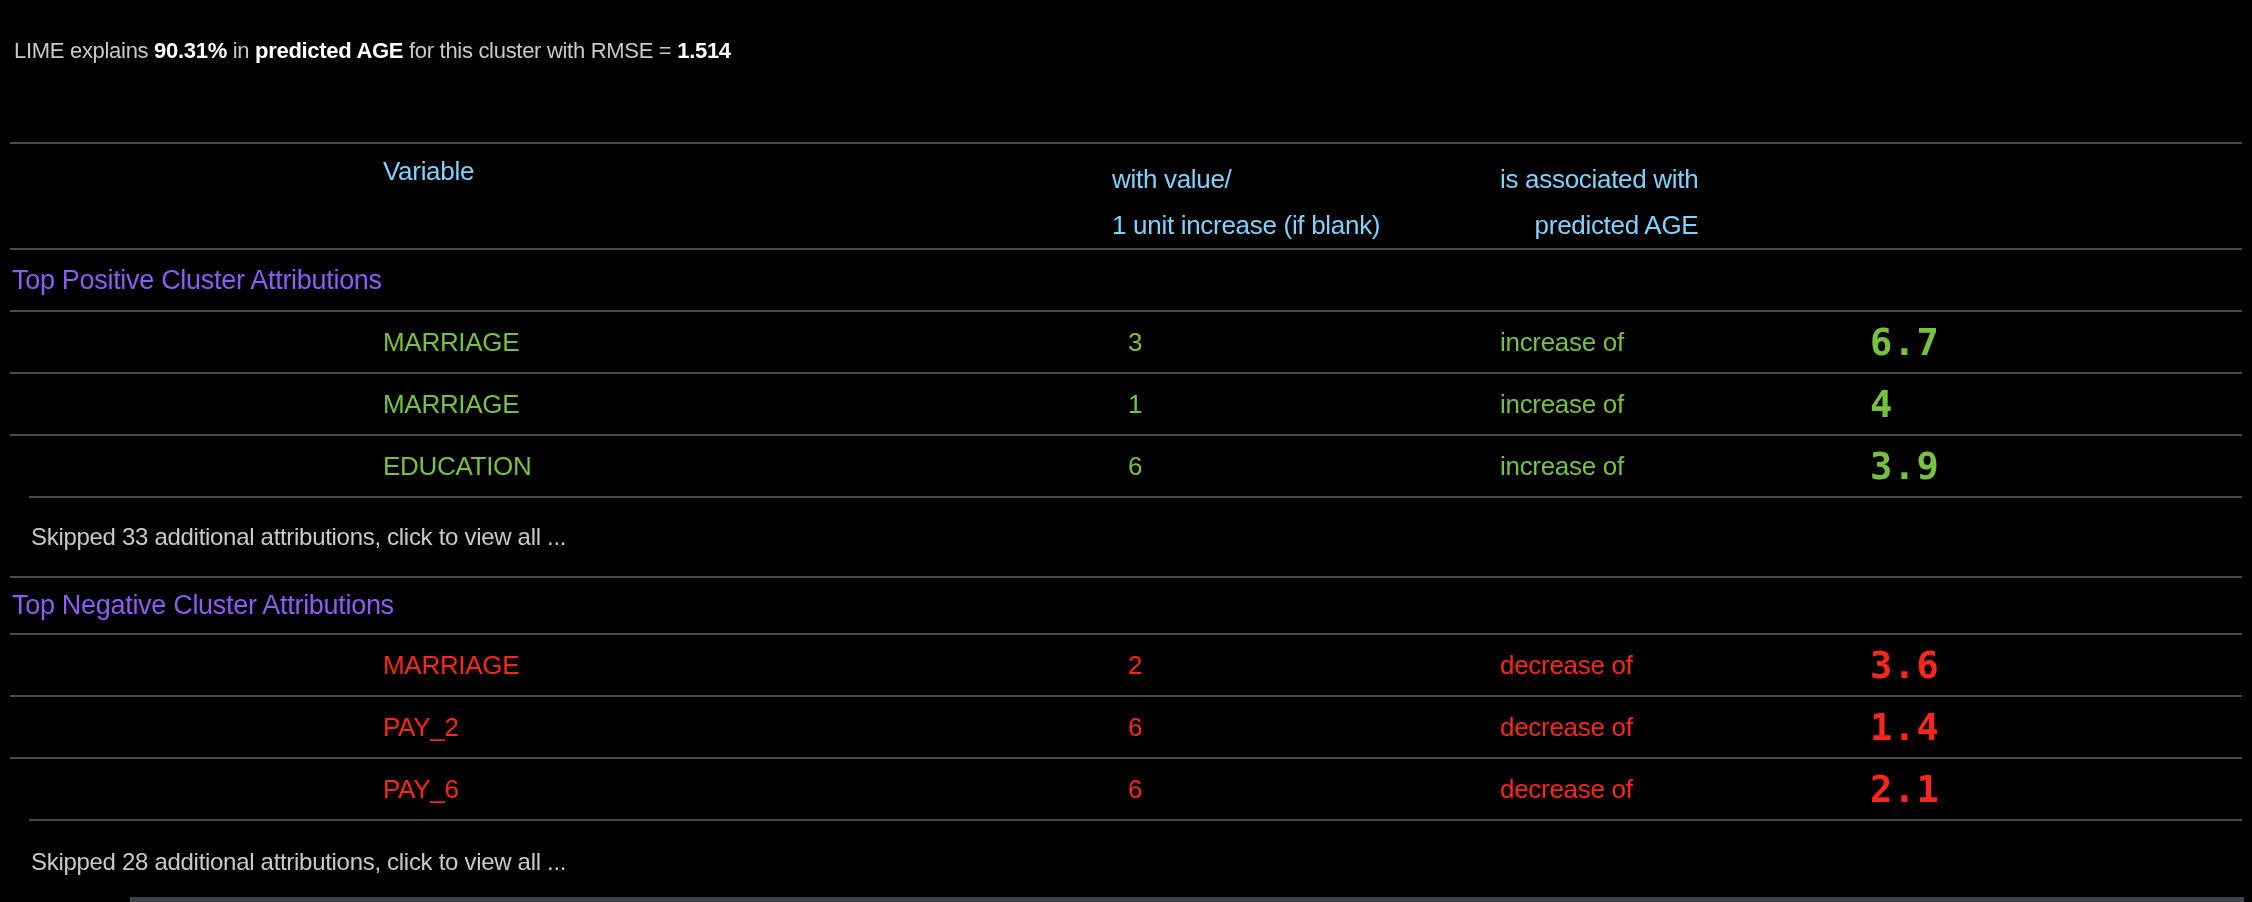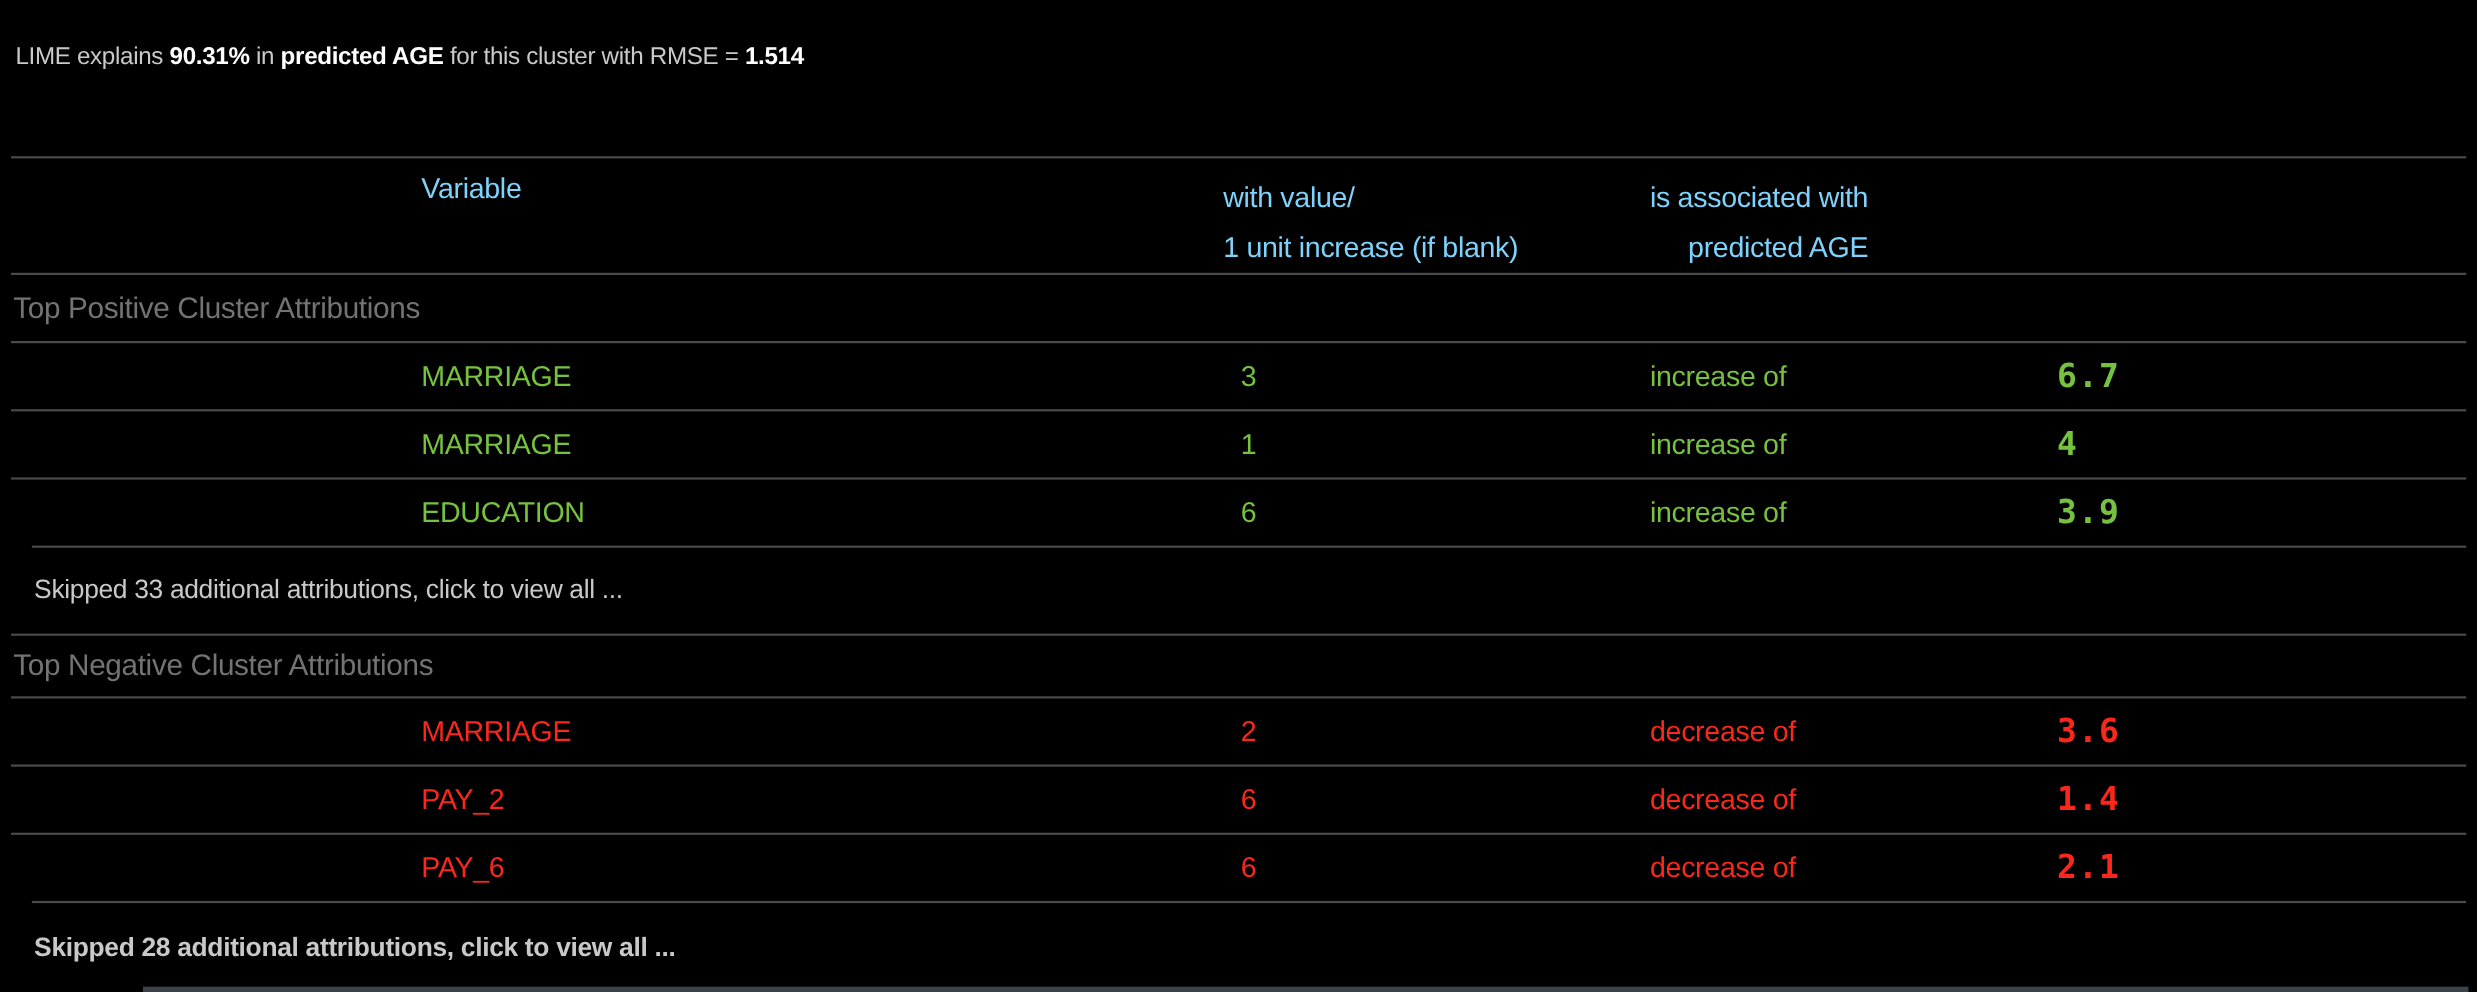--- a/index.html
+++ b/index.html
@@ -58,53 +58,53 @@
     color:#7dd3fc;
   }
   .thead .h-var{ position:absolute; left:373px; top:12px; }
   .thead .h-val{ position:absolute; left:1102px; top:12px; line-height:46px; }
   .thead .h-assoc{ position:absolute; left:1490px; top:12px; line-height:46px;text-align:right; }
   .section-title{
     display:flex;
     align-items:center;
     padding-left:2px;
     font-size:27px;
-    color:#737373;
+    color:#8b5cf6;
   }
   .sec-pos{ height:62px; }
   .sec-neg{ height:57px; }
   .row{
     position:relative;
     height:62px;
     font-size:26px;
   }
   .row span{ position:absolute; top:50%; transform:translateY(-50%); }
   .c-var{ left:373px;text-align:center; }
   .c-val{ left:1118px; }
   .c-dir{ left:1490px; }
   .c-amt{
     left:1860px;
     font-family:"DejaVu Sans Mono", monospace;
     font-weight:700;
-    font-size:30px;
+    font-size:37px;
     letter-spacing:1px;
   }
   .pos .c-var,.pos .c-val,.pos .c-dir,.pos .c-amt{ color:var(--positive); }
   .neg .c-var,.neg .c-val,.neg .c-dir,.neg .c-amt{ color:var(--negative); }
   .skipped{
     display:flex;
     align-items:center;
     padding-left:2px;
     font-size:24px;
     color:#c9c9c9;
     cursor:pointer;
     margin-left:19px;
   }
   .skip-pos{ height:80px; }
-  .skip-neg{ height:83px;font-weight:bold; }
+  .skip-neg{ height:83px; }
   .scrollbar{
     position:absolute;
     left:130px;
     right:8px;
     bottom:0;
     height:5px;
     background:var(--scrollbar);
   }
 </style>
 </head>

